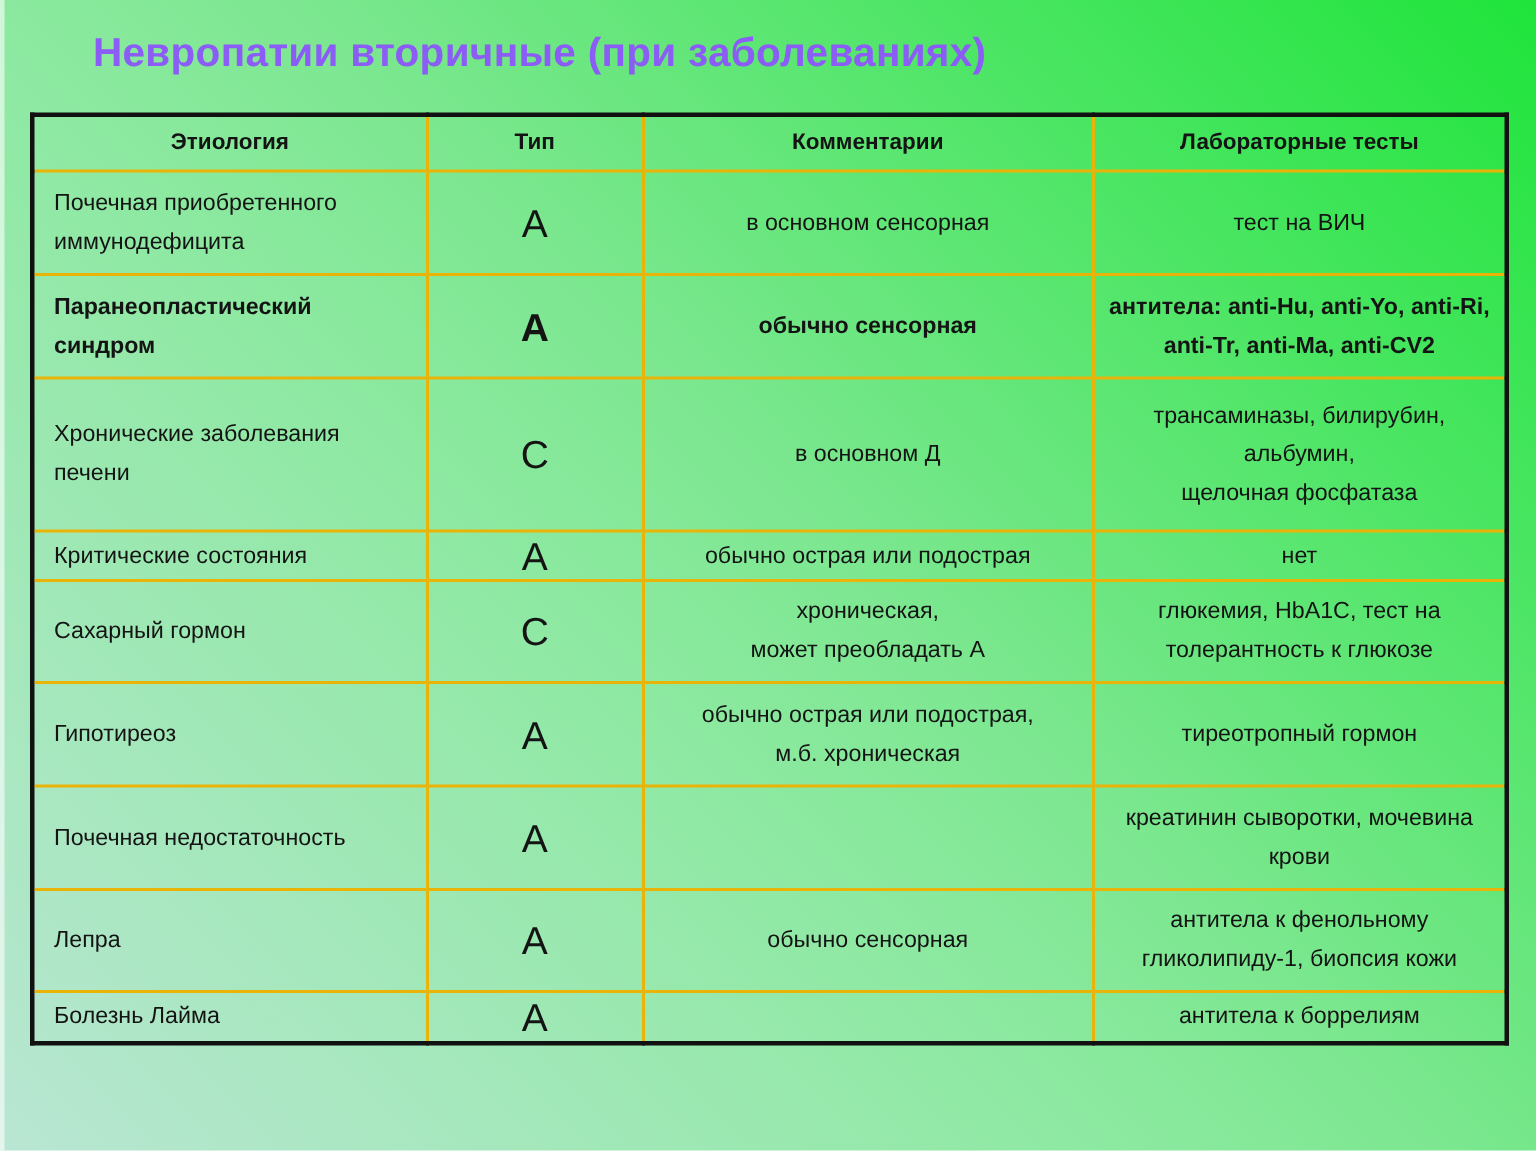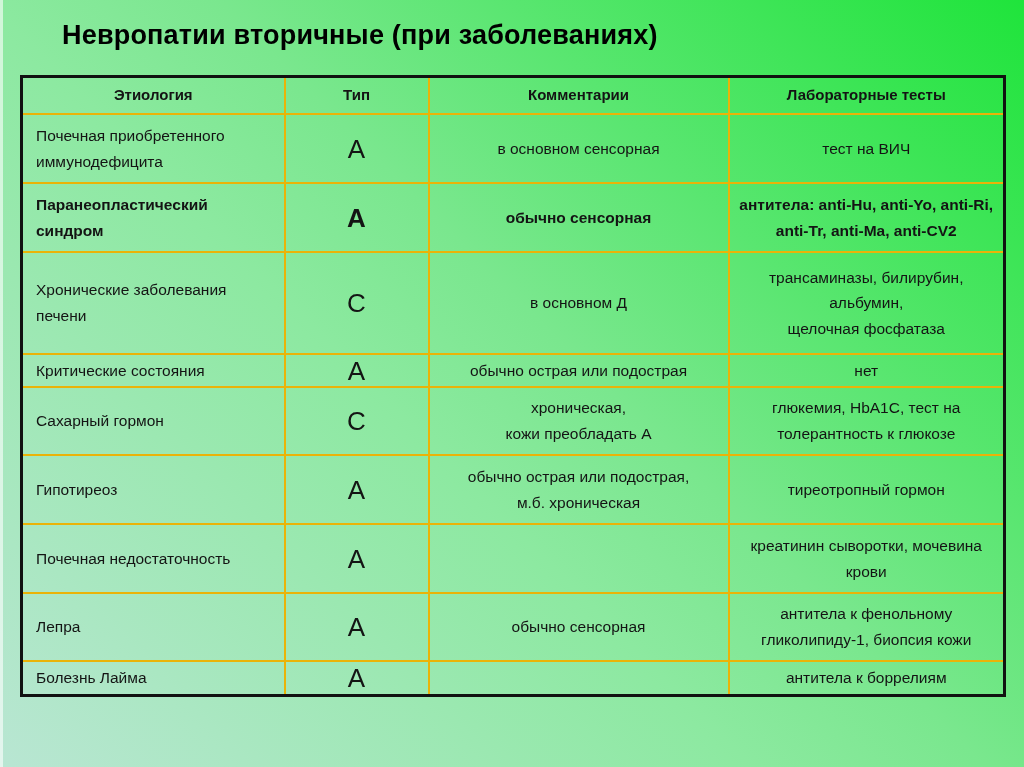--- a/index.html
+++ b/index.html
@@ -12,21 +12,21 @@
     overflow: hidden;
   }
   .edge-highlight {
     position: absolute; left: 0; top: 0;
     width: 3px; height: 100%;
     background: rgba(255,255,255,0.6);
   }
   .slide-title {
     position: absolute; left: 62px; top: 20px;
     margin: 0;
-    font-size: 27px; font-weight: bold; color: #000000;
+    font-size: 27px; font-weight: bold; color: #8b5cf6;
     letter-spacing: 0.2px;
   }
   table.neuro {
     position: absolute; left: 20px; top: 75px;
     width: 983px;
     border-collapse: collapse;
     table-layout: fixed;
     border: 3px solid #111;
   }
   .neuro th, .neuro td {
@@ -110,21 +110,21 @@
     <tr>
       <td class="et">Критические состояния</td>
       <td class="tp">А</td>
       <td class="cm">обычно острая или подострая</td>
       <td class="lb">нет</td>
     </tr>
     <tr>
       <td class="et">Сахарный гормон</td>
       <td class="tp">С</td>
       <td class="cm">хроническая,
-кожи преобладать А</td>
+может преобладать А</td>
       <td class="lb">глюкемия, HbA1C, тест на
 толерантность к глюкозе</td>
     </tr>
     <tr>
       <td class="et">Гипотиреоз</td>
       <td class="tp">А</td>
       <td class="cm">обычно острая или подострая,
 м.б. хроническая</td>
       <td class="lb">тиреотропный гормон</td>
     </tr>

